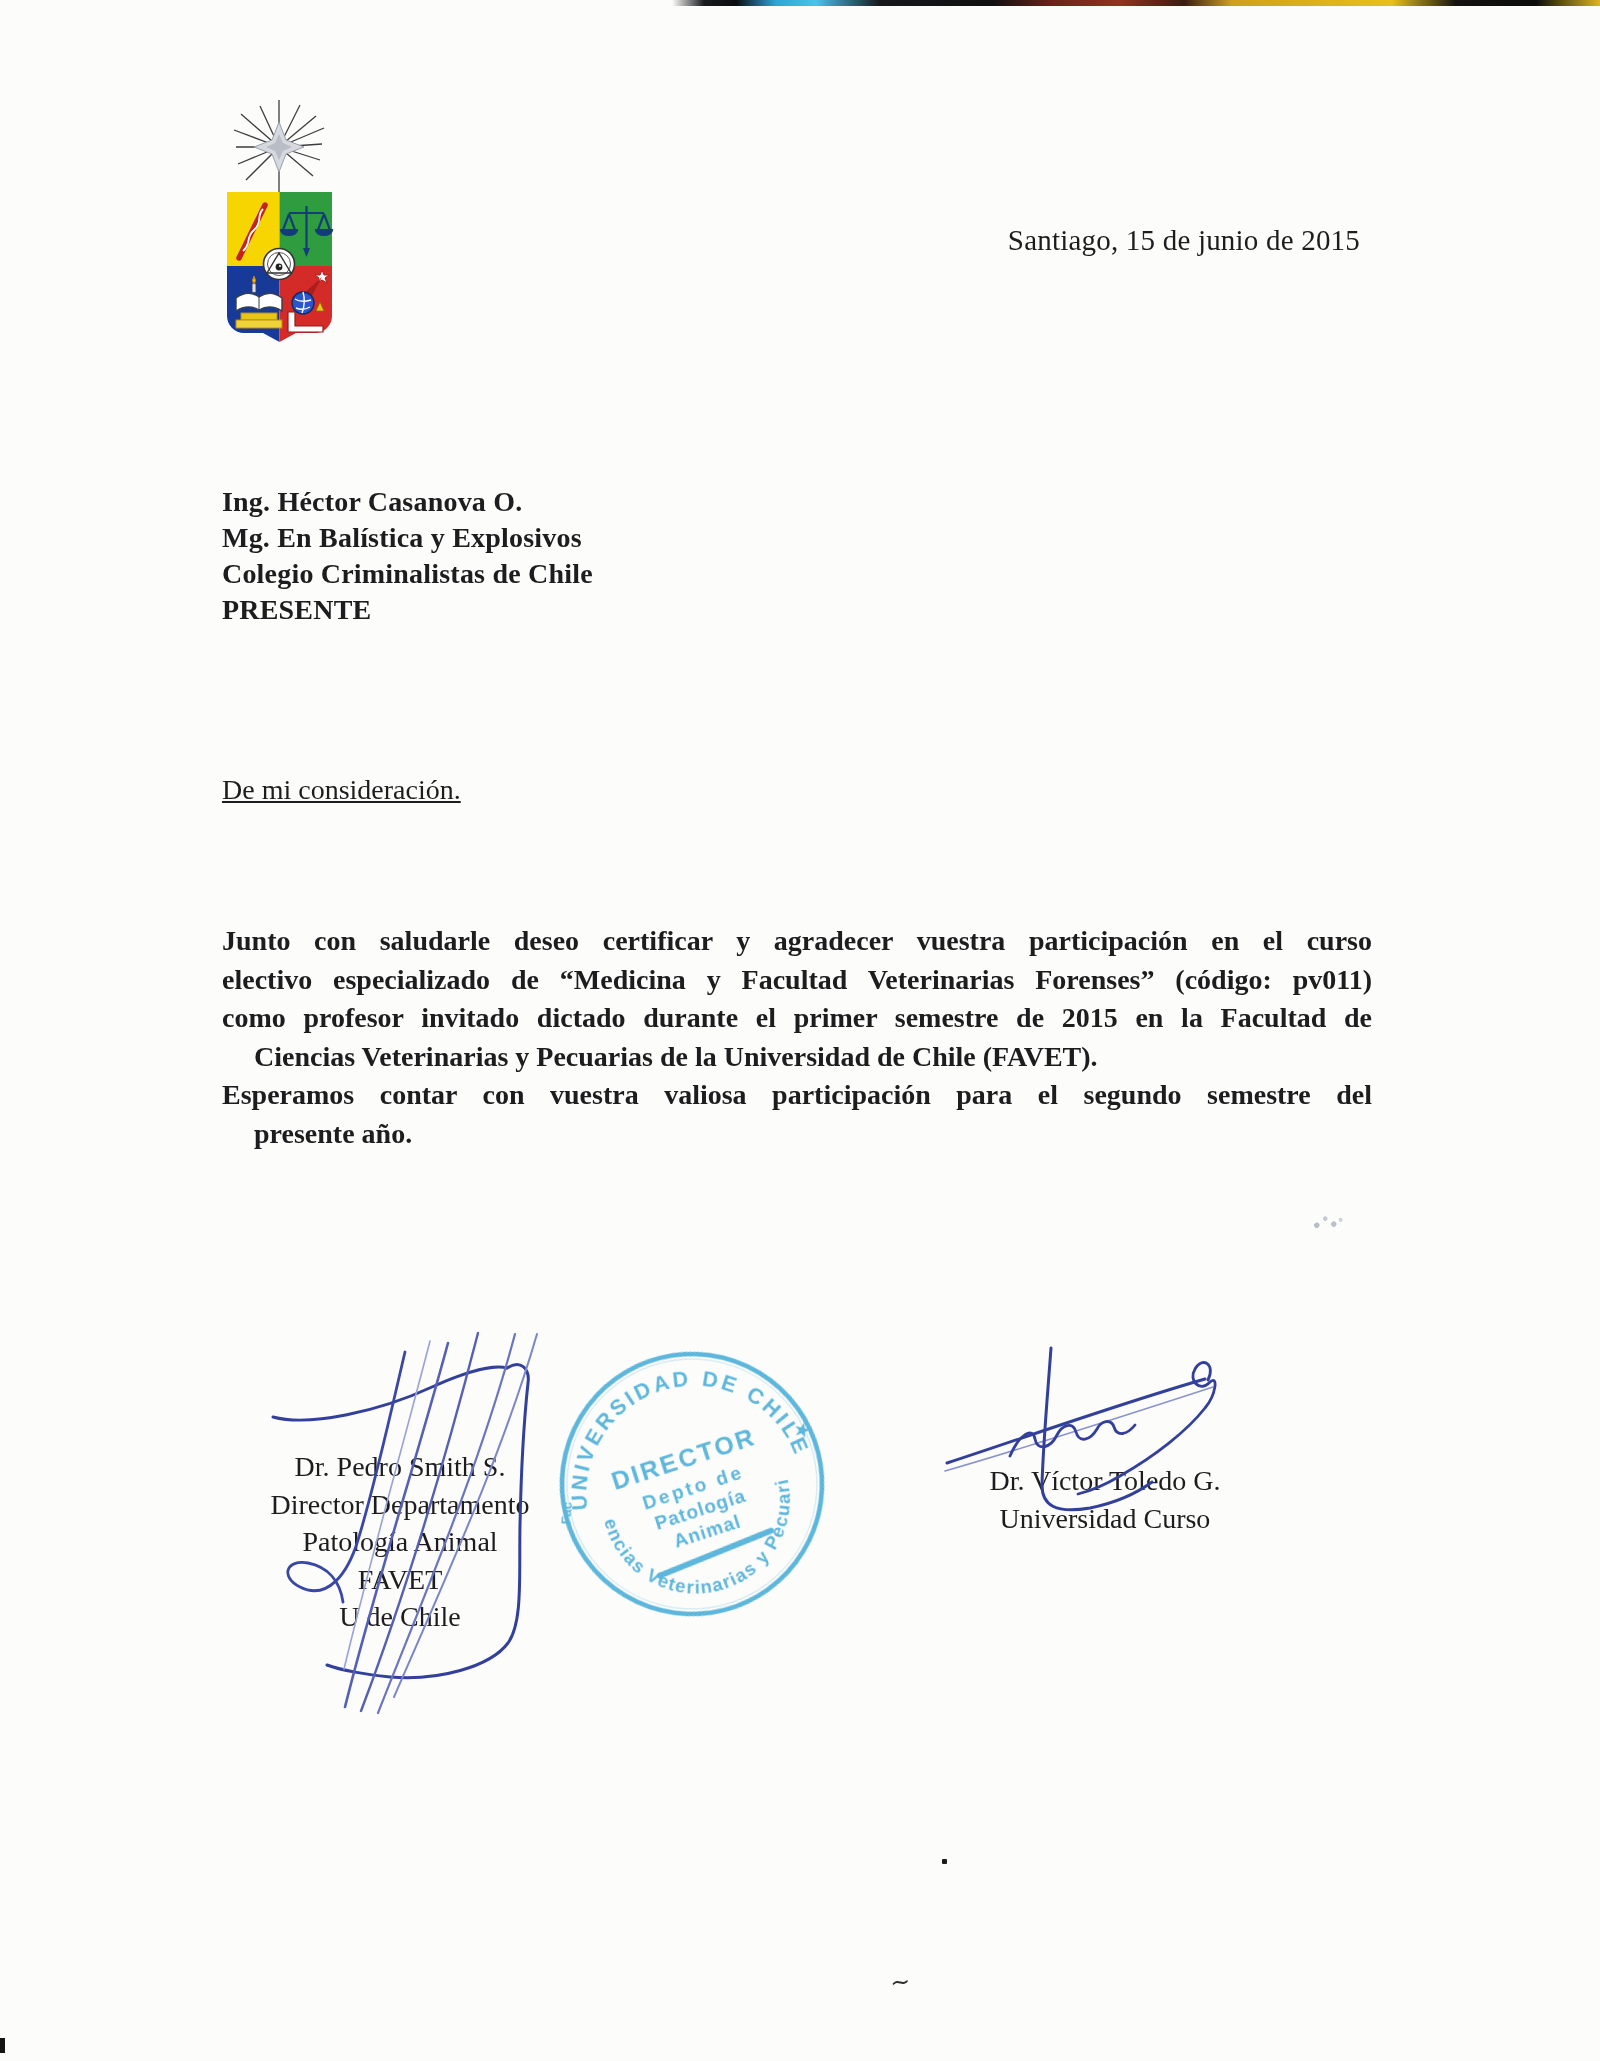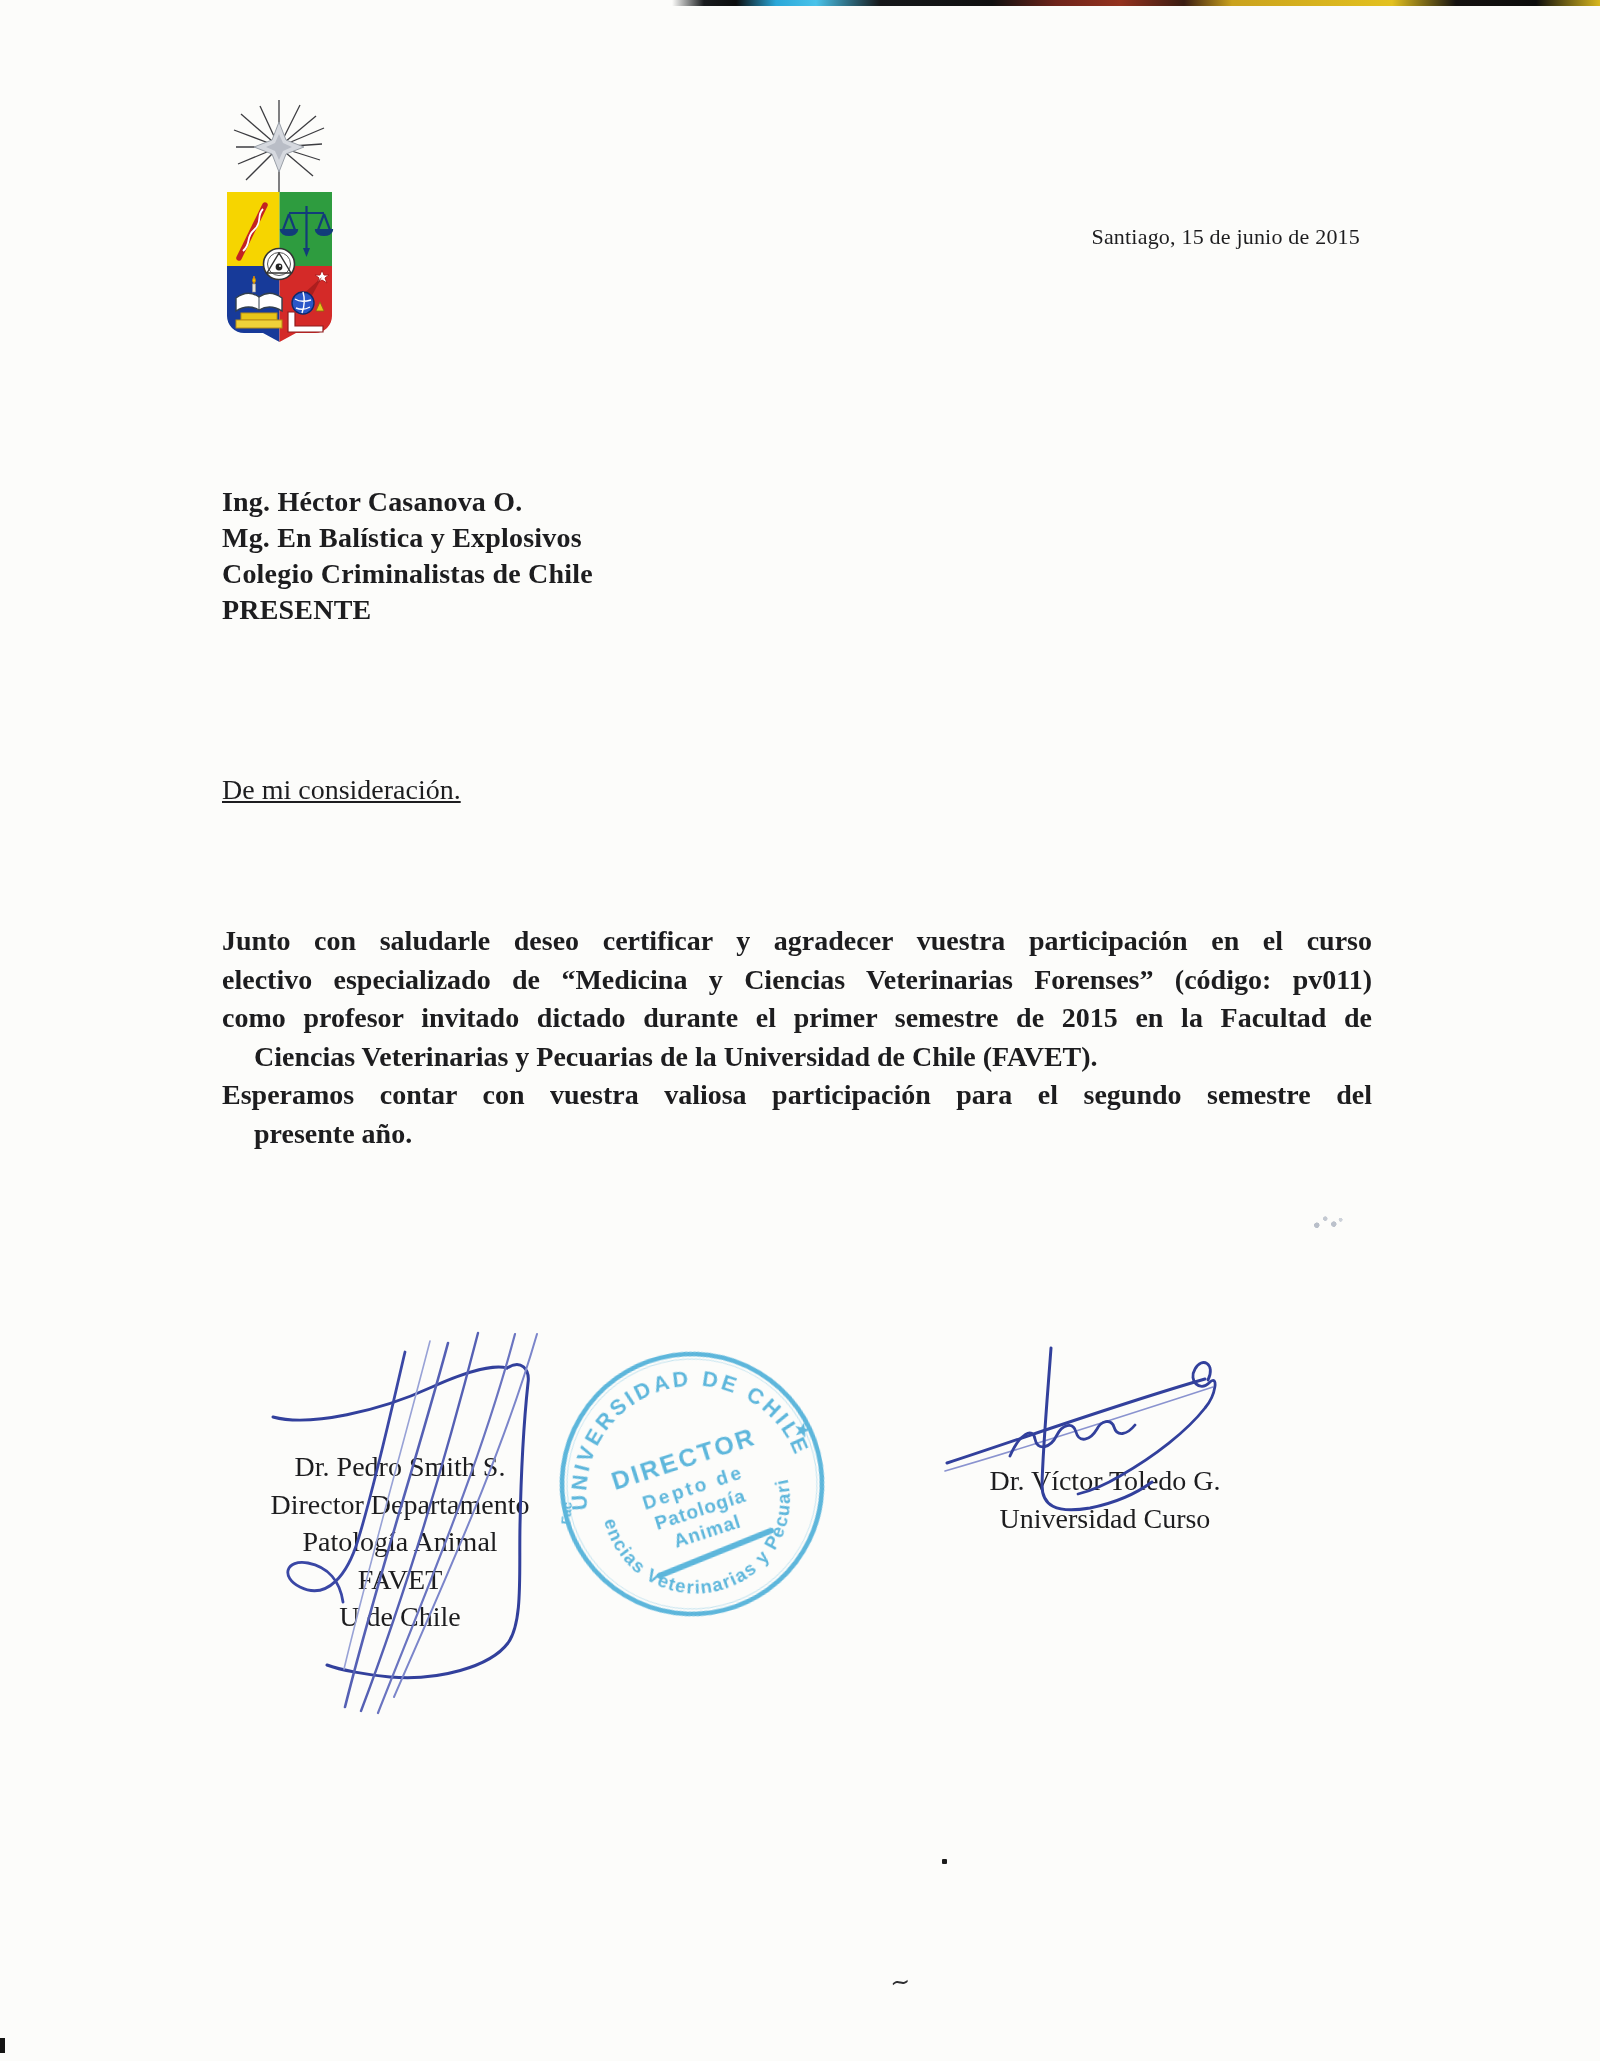--- a/index.html
+++ b/index.html
@@ -13,21 +13,21 @@
     background:linear-gradient(90deg,
       rgba(0,0,0,0) 0%, rgba(0,0,0,0) 42%,
       #191c1e 44%, #0c0d0e 46%,
       #2aa7d8 48.5%, #49c3ea 51%, #16181a 55%,
       #101010 62%, #6e241a 66%, #94321e 70%, #3a1c12 74%,
       #caa21d 77%, #e3c11f 87%, #151210 91%,
       #0c0c0c 96%, #d9b81e 100%);
   }
   .date{
     position:absolute;top:224px;left:900px;width:460px;
-    font-size:22px;text-align:right;letter-spacing:.2px;
+    font-size:29px;text-align:right;letter-spacing:.2px;
   }
   .recipient{
     position:absolute;top:484px;left:222px;
     font-size:28px;font-weight:bold;line-height:36px;letter-spacing:.2px;
   }
   .salutation{position:absolute;top:774px;left:222px;font-size:28px;text-decoration:underline;}
   .body-block{position:absolute;top:922px;left:222px;width:1150px;font-size:28px;line-height:38.5px;font-weight:bold;}
   .jline{text-align:justify;text-align-last:justify;}
   .jend{text-align:justify;text-align-last:left;margin-left:32px;}
   .closing{position:absolute;top:1206px;left:222px;font-size:28px;}
@@ -139,21 +139,21 @@
     <div>Ing. Héctor Casanova O.</div>
     <div>Mg. En Balística y Explosivos</div>
     <div>Colegio Criminalistas de Chile</div>
     <div>PRESENTE</div>
   </div>
 
   <div class="salutation">De mi consideración.</div>
 
   <div class="body-block">
     <div class="jline">Junto con saludarle deseo certificar y agradecer vuestra participación en el curso</div>
-    <div class="jline">electivo especializado de “Medicina y Ciencias Veterinarias Forenses” (código: pv011)</div>
+    <div class="jline">electivo especializado de “Medicina y Facultad Veterinarias Forenses” (código: pv011)</div>
     <div class="jline">como profesor invitado dictado durante el primer semestre de 2015 en la Facultad de</div>
     <div class="jend">Ciencias Veterinarias y Pecuarias de la Universidad de Chile (FAVET).</div>
     <div class="jline">Esperamos contar con vuestra valiosa participación para el segundo semestre del</div>
     <div class="jend">presente año.</div>
   </div>
 
 
   <div class="sig-left-text">
     <div>Dr. Pedro Smith S.</div>
     <div>Director Departamento</div>

